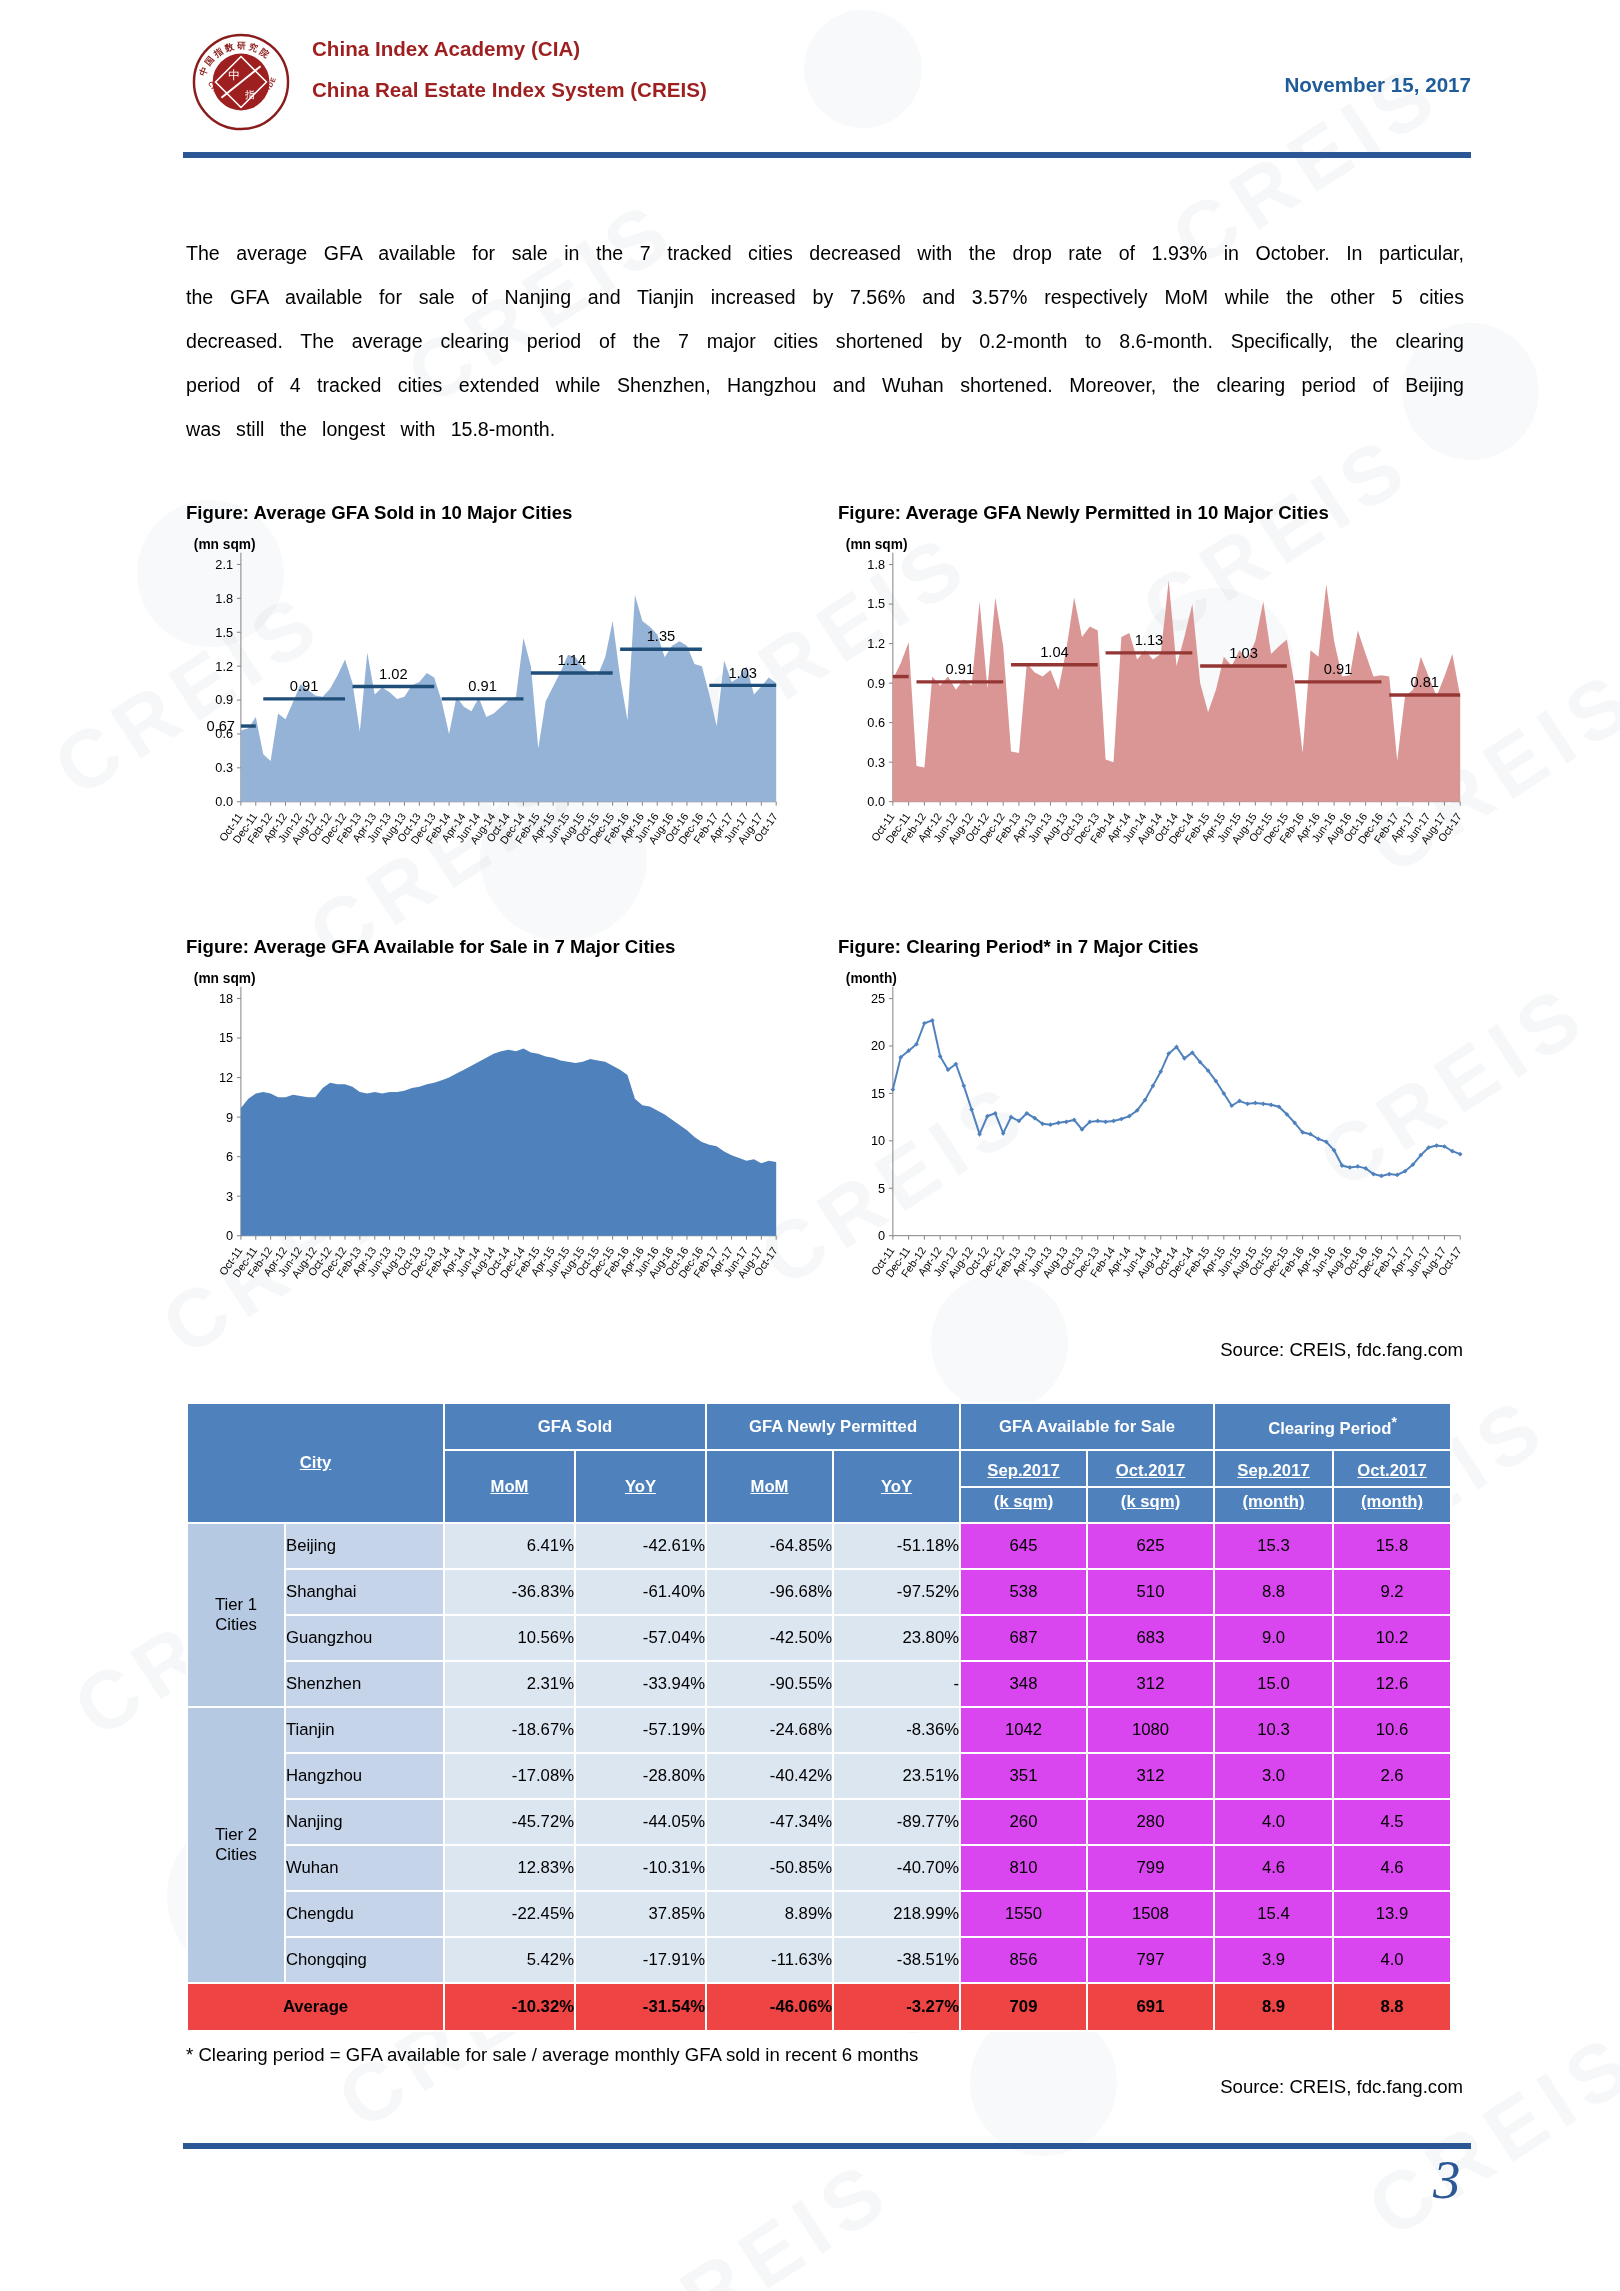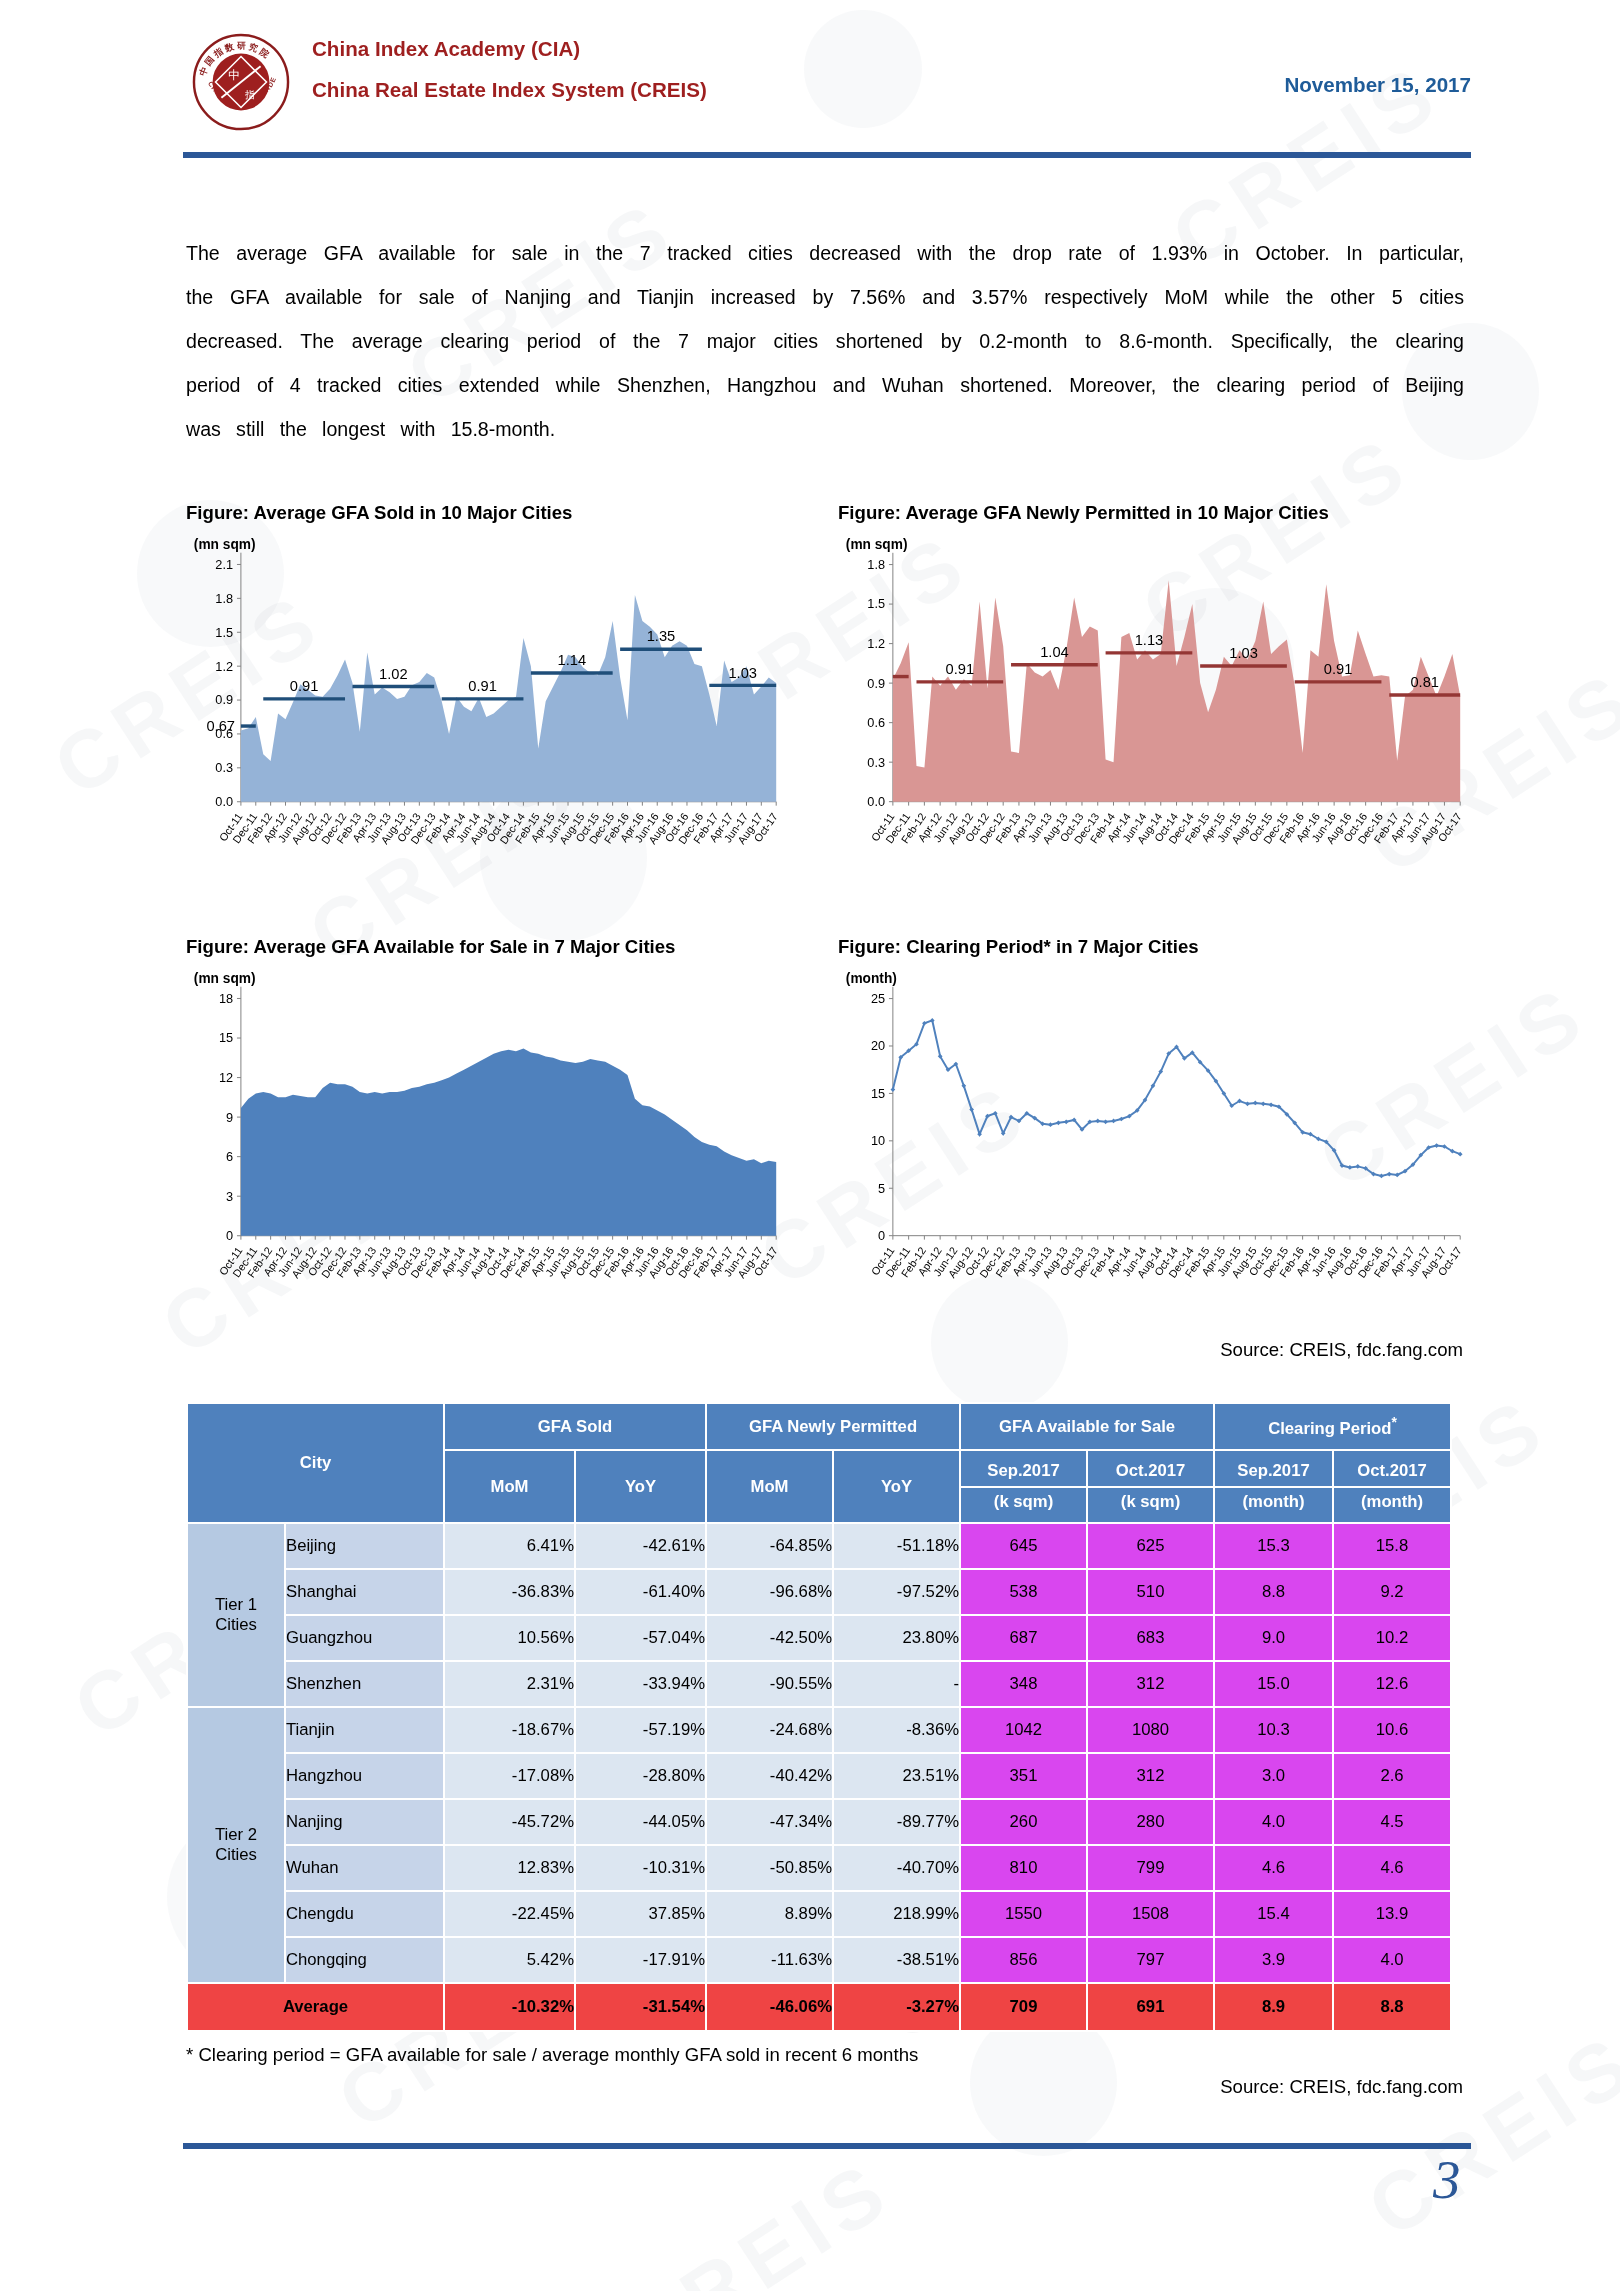--- a/index.html
+++ b/index.html
@@ -26,21 +26,21 @@
   .fig-title { position:absolute; font-size:18.6px; font-weight:bold; white-space:nowrap; }
   .chart { position:absolute; }
   .src-note { position:absolute; left:186px; top:1339px; width:1277px; text-align:right; font-size:18.6px; }
   
   .lower { position:absolute; left:186px; top:1402px; width:1277px; }
   .table-title { font-size:19.6px; font-weight:bold; margin:0 0 13.7px 0; }
   table.kt { border-collapse:collapse; table-layout:fixed; width:1265px; font-size:16.7px; }
   table.kt th, table.kt td { border:2.9px solid #ffffff; padding:0; }
   table.kt thead th { background:#4F81BD; color:#ffffff; font-weight:bold; text-align:center; }
   .th-group { height:45px; }
-  .th-sub { height:71px; }
+  .th-sub { height:71px;text-decoration:underline; }
   .sub-top { padding:5.9px 0 4.9px 0; }
   .sub-bottom { border-top:2px solid #ffffff; padding:4.9px 0 5.9px 0; font-weight:bold; }
   td.tier-cell { background:#B5C9E2; text-align:center; font-size:16.7px; }
   td.city-cell { background:#C6D4E9; text-align:left; padding-left:27.4px; height:44px; }
   td.c-pct { background:#DCE6F1; text-align:right; padding-right:35px; }
   td.c-num { background:#d946ef; text-align:center; }
   tr.avg-row td { background:#ef4444; font-weight:bold; height:46px; }
   tr.avg-row td.avg-label { text-align:center; }
   .footnote { margin-top:11.8px; font-size:18.6px; }
   .tbl-source { margin-top:9.8px; text-align:right; font-size:18.6px; }

